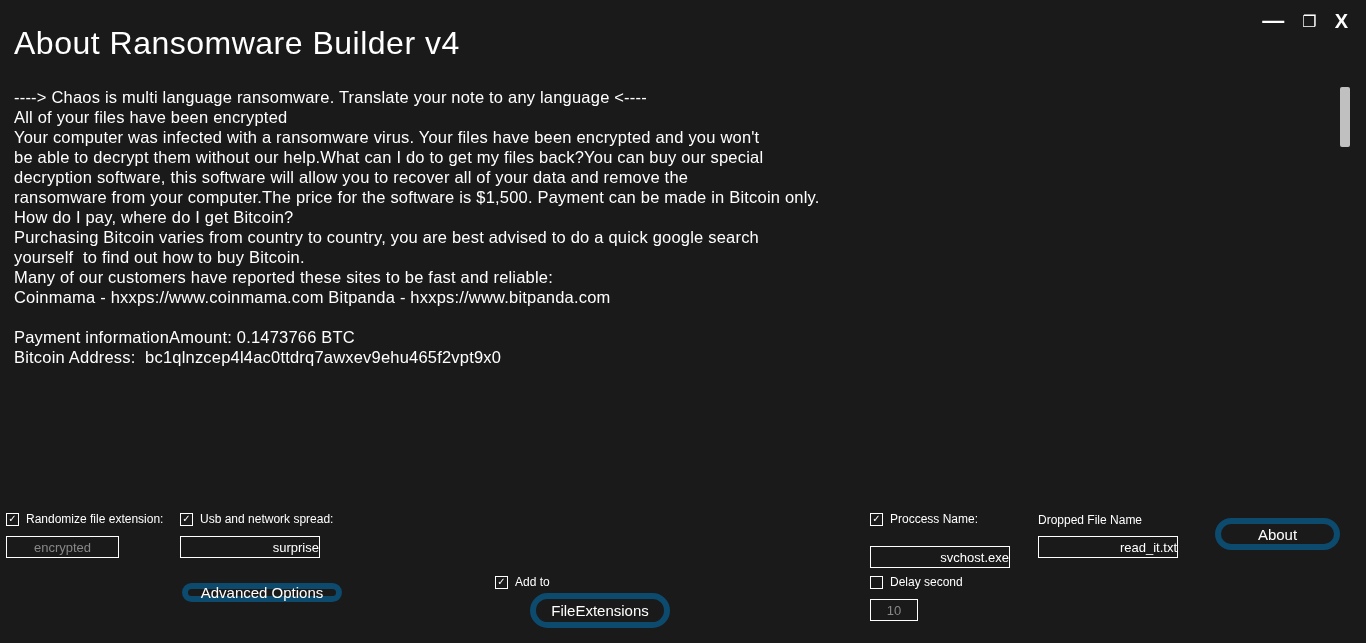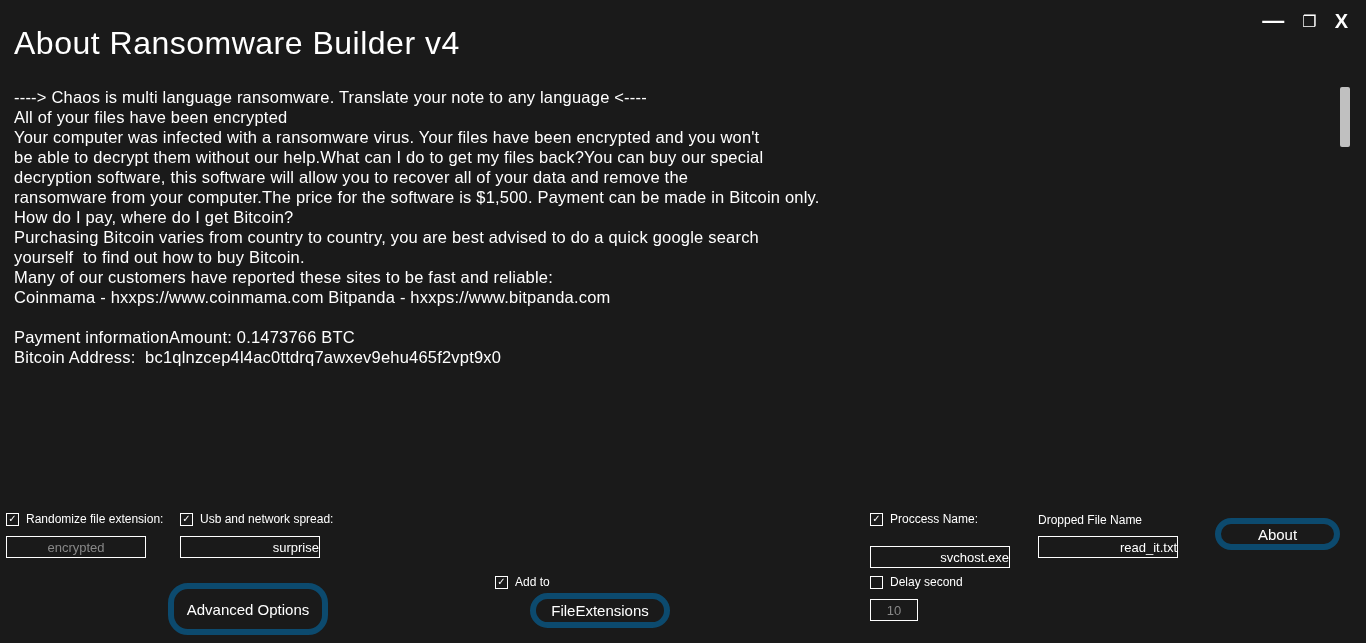--- a/index.html
+++ b/index.html
@@ -92,32 +92,32 @@
   </div>
 </div>
 
 <div class="bottom-panel">
 
   <div class="col" style="left:6px; top:4px;">
     <label class="check-row">
       <span class="check-box">✓</span>
       <span>Randomize file extension:</span>
     </label>
-    <input class="text-input" style="width: 140px; margin-top: 10px;" value="encrypted">
+    <input class="text-input" style="width: 113px; margin-top: 10px;" value="encrypted">
   </div>
 
   <div class="col" style="left:180px; top:4px;">
     <label class="check-row">
       <span class="check-box">✓</span>
       <span>Usb and network spread:</span>
     </label>
     <input class="text-input white" style="width: 140px; margin-top: 10px;" value="surprise">
   </div>
 
-  <button class="pill-btn" style="position:absolute; left:168px; top:75px; width:160px; height:52px;">Advanced Options</button>
+  <button class="pill-btn" style="position:absolute; left:182px; top:75px; width:160px; height:19px;">Advanced Options</button>
 
   <div class="col" style="left:495px; top:67px;">
     <label class="check-row">
       <span class="check-box">✓</span>
       <span>Add to</span>
     </label>
   </div>
 
   <button class="pill-btn" style="position:absolute; left:530px; top:85px; width:140px; height:35px;">FileExtensions</button>
 

